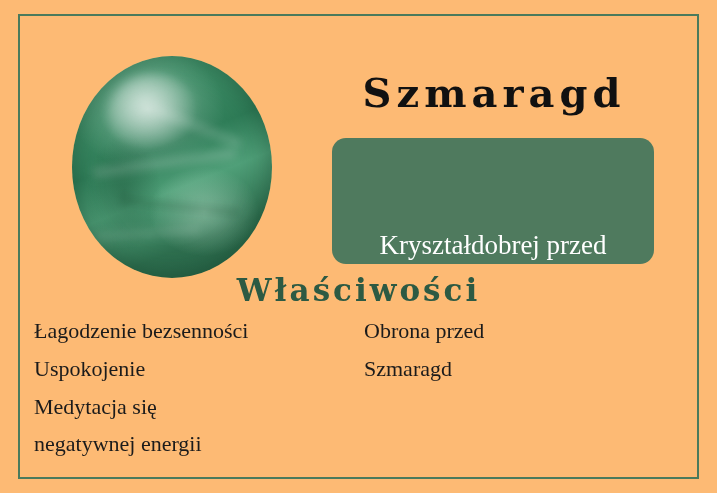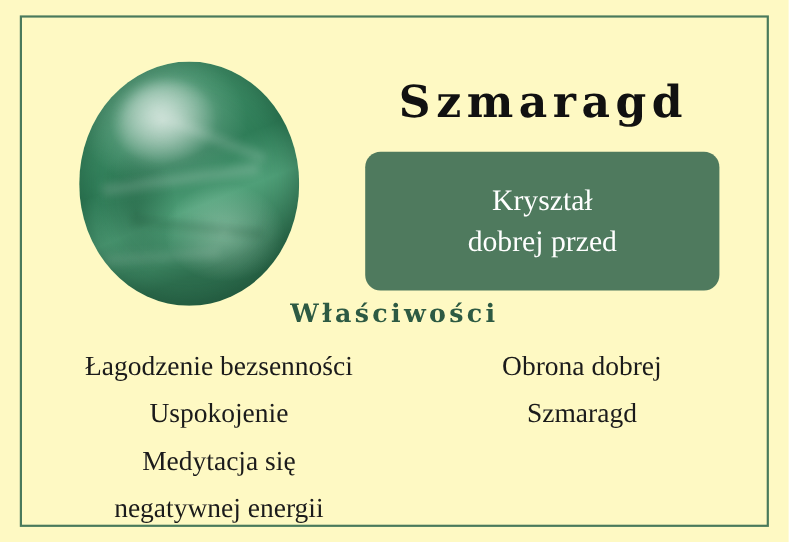--- a/index.html
+++ b/index.html
@@ -10,21 +10,21 @@
     width: 717px;
     height: 493px;
     background: #ffffff;
     font-family: "Liberation Serif", serif;
     overflow: hidden;
   }
   .card {
     position: relative;
     width: 717px;
     height: 493px;
-    background: #fef9c3;
+    background: #fdba74;
     box-sizing: border-box;
     padding: 14px;
   }
   .inner-border {
     position: absolute;
     left: 18px;
     top: 14px;
     right: 18px;
     bottom: 14px;
     border: 2px solid #4a7a5c;
@@ -96,56 +96,56 @@
   
   .badge {
     position: absolute;
     left: 318px;
     top: 124px;
     width: 322px;
     height: 126px;
     background: #4f7a5e;
     border-radius: 14px;
     display: flex;
-    flex-direction: column;
-    align-items: center;
+    flex-direction: row;
+    align-items: flex-end;
     justify-content: center;
     color: #ffffff;
     font-family: "Liberation Serif", serif;
     font-size: 27px;
     line-height: 1.38;
   }
 
   
   .props-heading {
     position: absolute;
     left: 0;
     top: 258px;
     width: 100%;
     text-align: center;
     font-family: "DejaVu Serif", serif;
     font-weight: bold;
-    font-size: 23px;
+    font-size: 31px;
     letter-spacing: 3px;
     color: #2d5a43;
   }
 
   
   .cols {
     position: absolute;
     left: 20px;
     top: 298px;
     width: 660px;
     display: flex;
   }
   .col {
     flex: 1;
-    text-align: center;
+    text-align: left;
     font-family: "Liberation Serif", serif;
-    font-size: 25px;
+    font-size: 22px;
     color: #1b1b1b;
     line-height: 1.72;
   }
   .col .line { display: block; }
 </style>
 </head>
 <body>
 
 <div class="card">
   <div class="inner-border"></div>
@@ -171,19 +171,19 @@
     <div class="props-heading">Właściwości</div>
 
     <div class="cols">
       <div class="col">
         <span class="line">Łagodzenie bezsenności</span>
         <span class="line">Uspokojenie</span>
         <span class="line">Medytacja się</span>
         <span class="line">negatywnej energii</span>
       </div>
       <div class="col">
-        <span class="line">Obrona dobrej</span>
+        <span class="line">Obrona przed</span>
         <span class="line">Szmaragd</span>
       </div>
     </div>
 
   </div>
 </div>
 
 </body></html>

